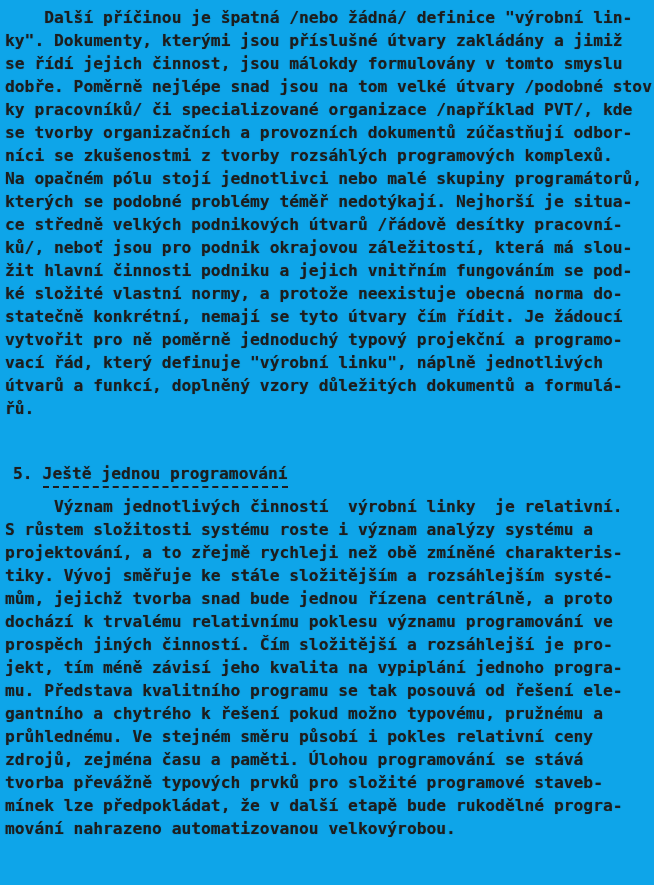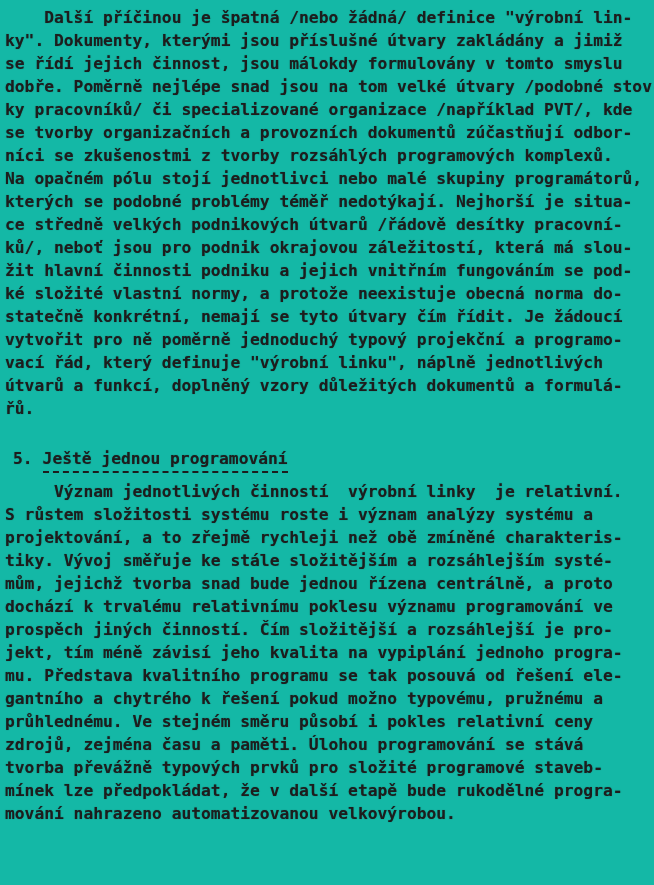--- a/index.html
+++ b/index.html
@@ -6,34 +6,34 @@
     margin: 0;
     padding: 0;
     background: #faf9f5;
   }
   .sheet {
     position: relative;
     box-sizing: border-box;
     width: 654px;
     height: 885px;
     overflow: hidden;
-    background: #14b8a6;
+    background: #0ea5e9;
     padding: 6px 6px 0 5px;
     font-family: "DejaVu Sans Mono", monospace;
     font-weight: 700;
     font-size: 16.3px;
     line-height: 23px;
     color: #1d1d1d;
     text-shadow: 0 0 1px rgba(25, 25, 25, 0.5);
   }
   .para .line {
     white-space: pre;
   }
   .section-heading {
-    margin: 27px 0 7px 8px;
+    margin: 42px 0 7px 8px;
     white-space: pre;
   }
   .section-number {
     display: inline-block;
     margin-right: 10px;
   }
   .section-title {
     display: inline-block;
     border-bottom: 2px dashed #1d1d1d;
     padding-bottom: 1px;

